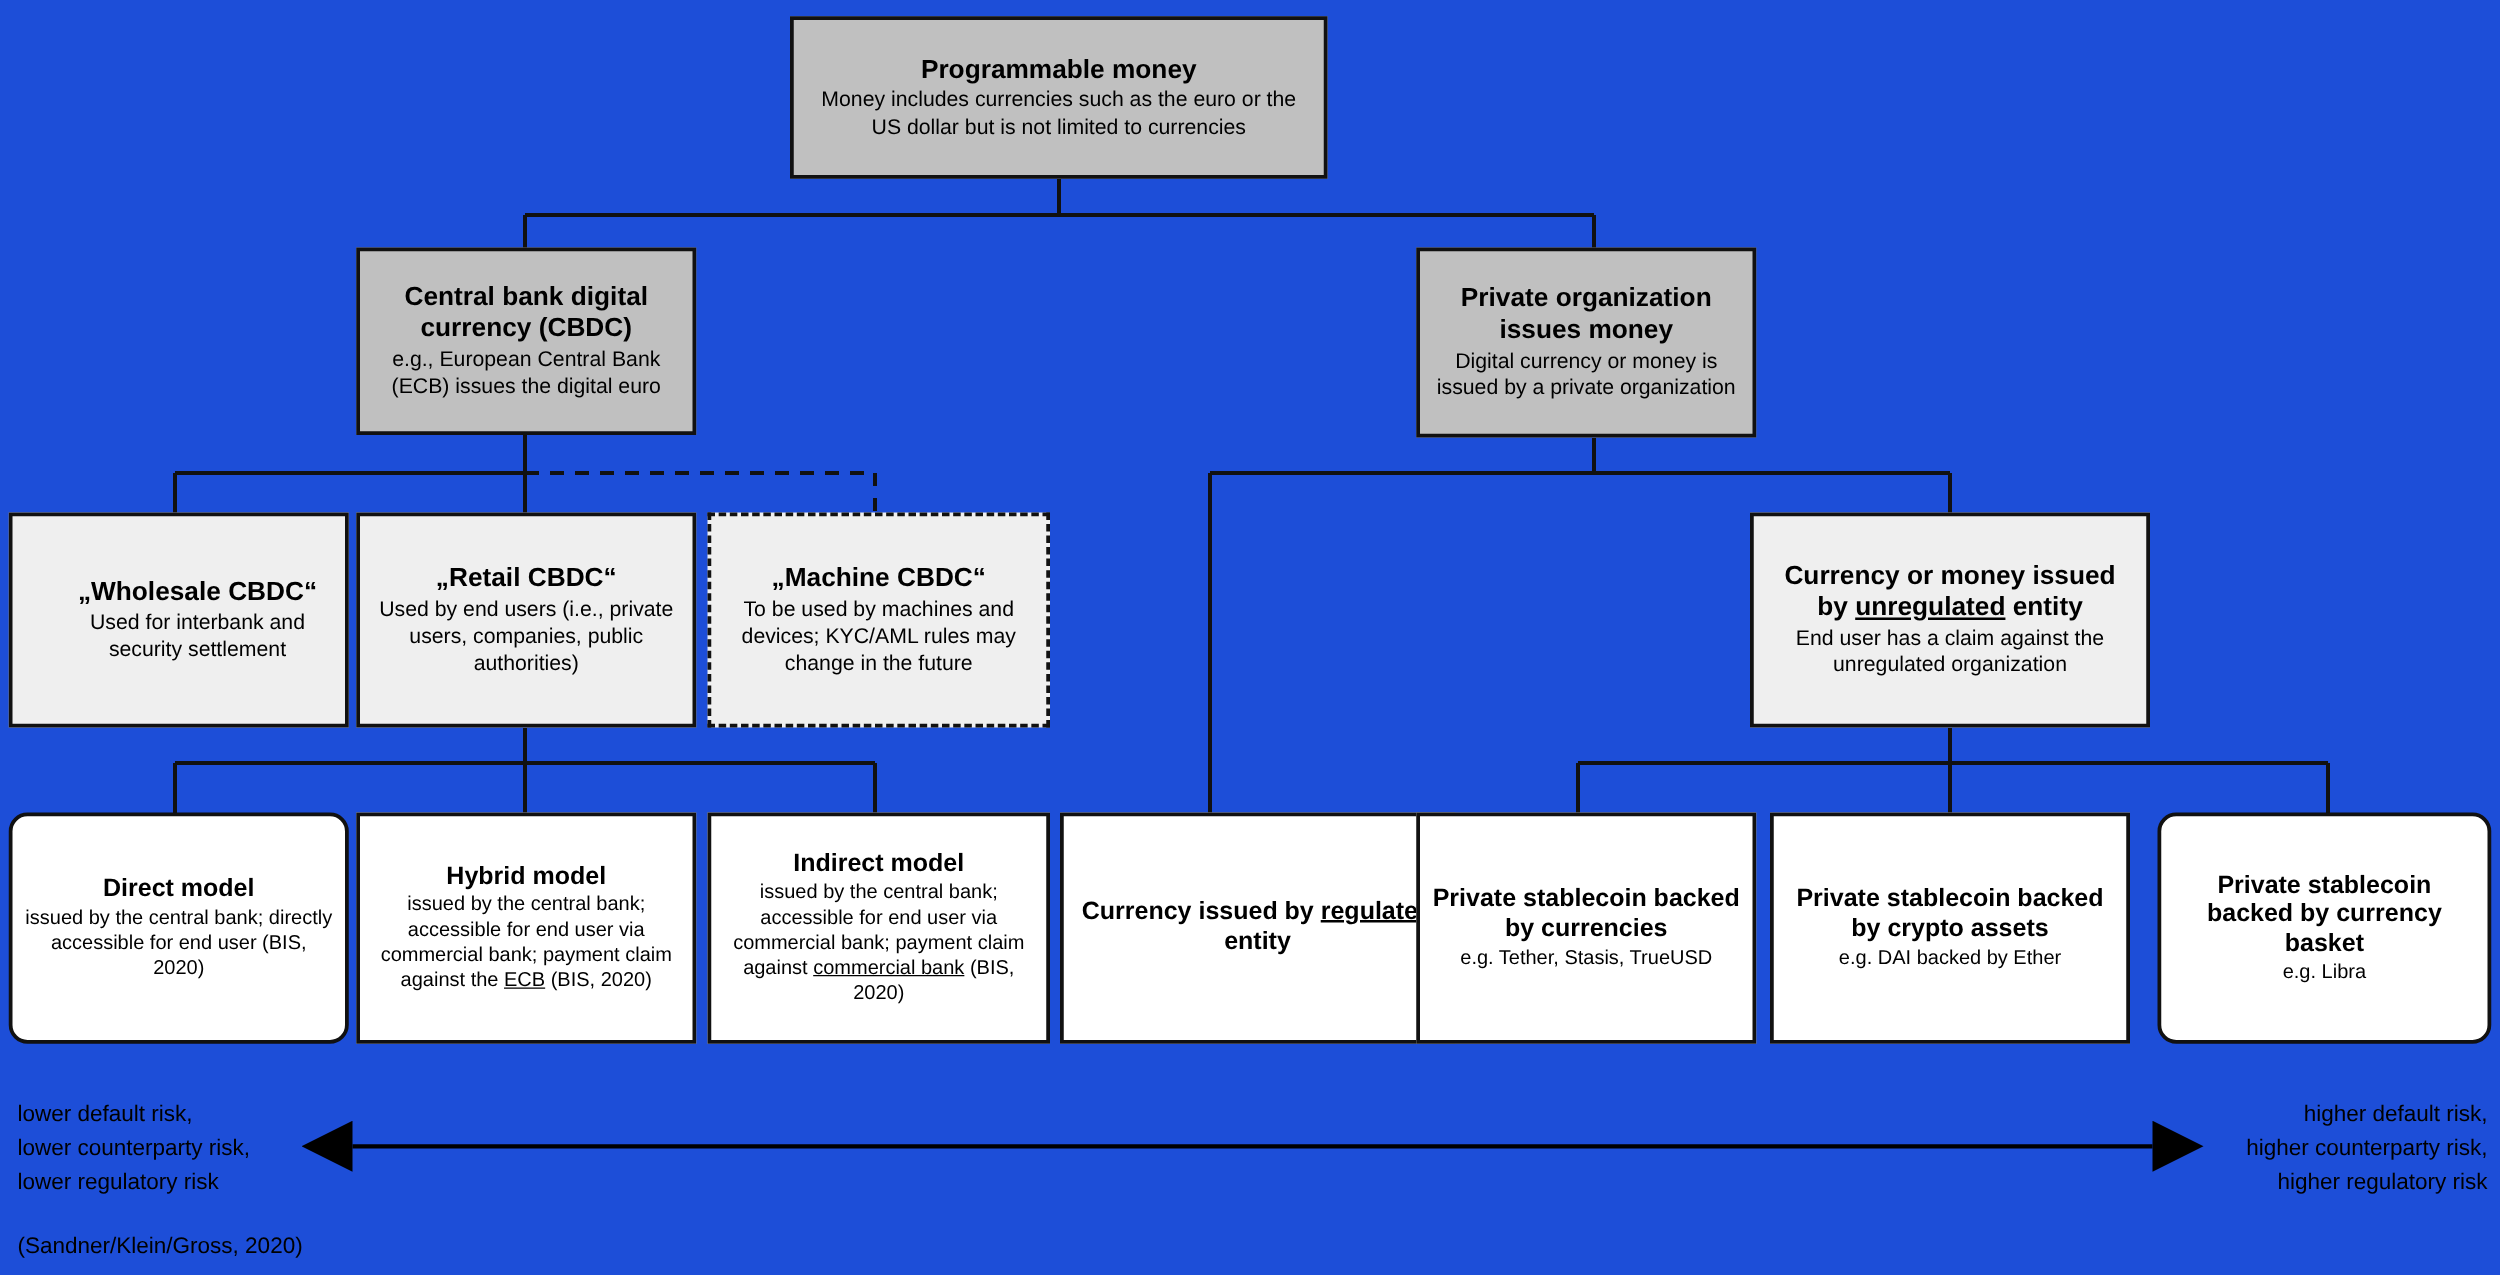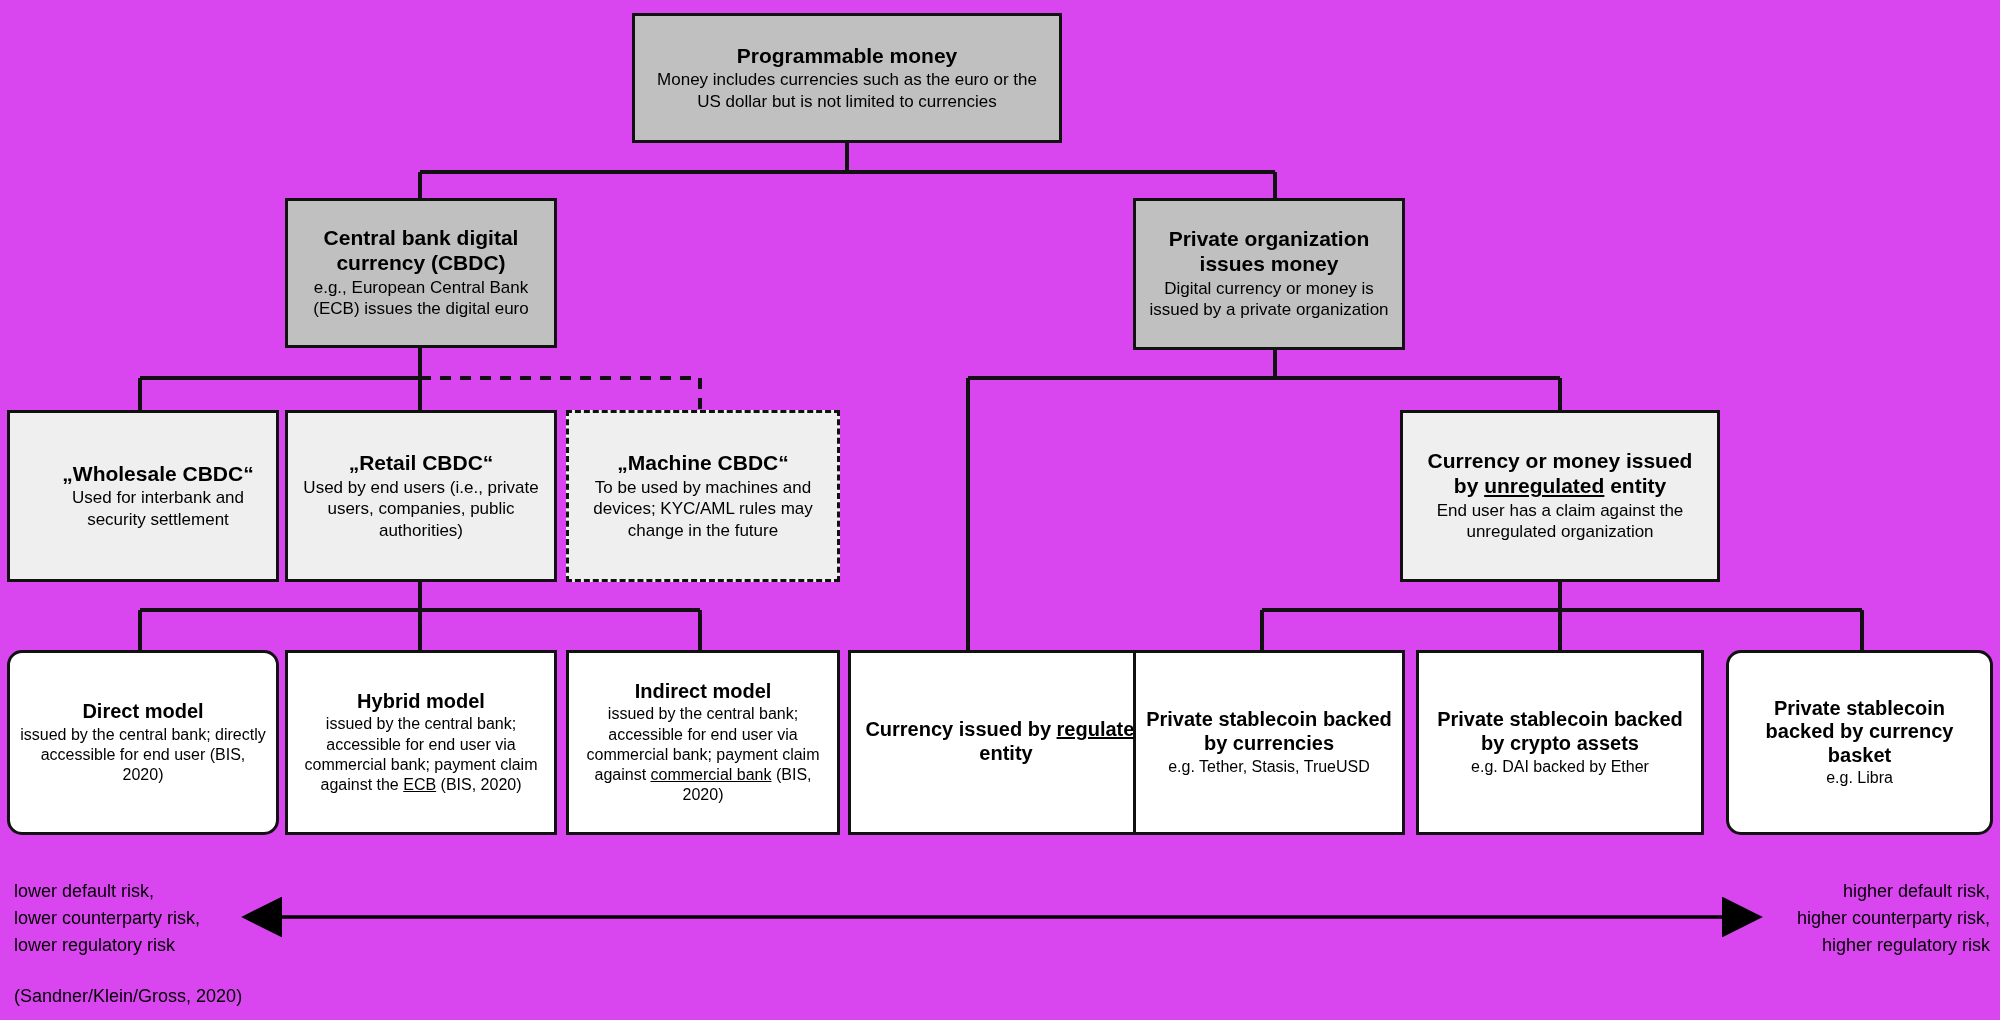--- a/index.html
+++ b/index.html
@@ -5,21 +5,21 @@
   * { box-sizing: border-box; }
   html, body {
     margin: 0; padding: 0;
     background: #ffffff;
     font-family: "Liberation Sans", sans-serif;
   }
   #canvas {
     position: relative;
     width: 2000px;
     height: 1020px;
-    background: #d946ef;
+    background: #1d4ed8;
     overflow: hidden;
   }
   svg.connectors {
     position: absolute;
     left: 0; top: 0;
     width: 2000px; height: 1020px;
     pointer-events: none;
   }
   .node {
     position: absolute;

